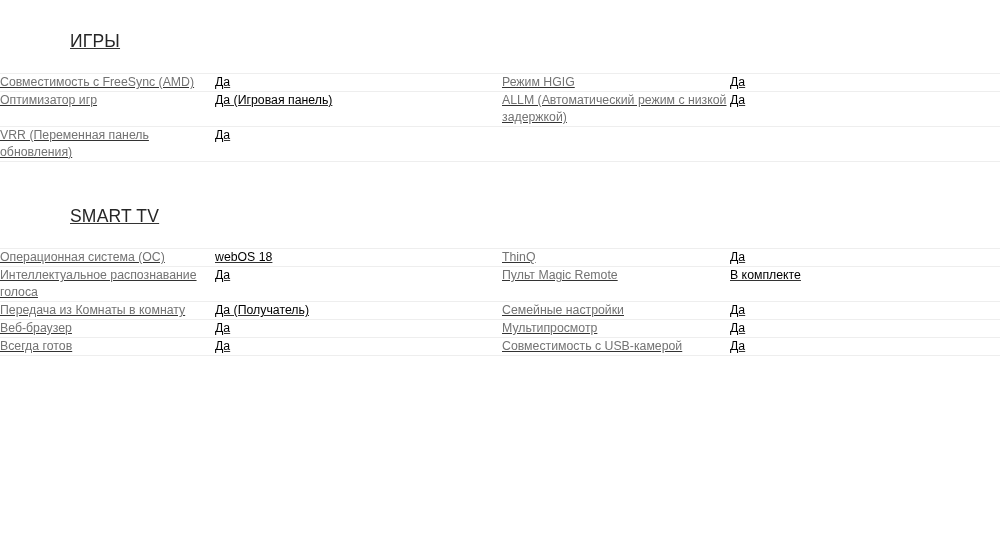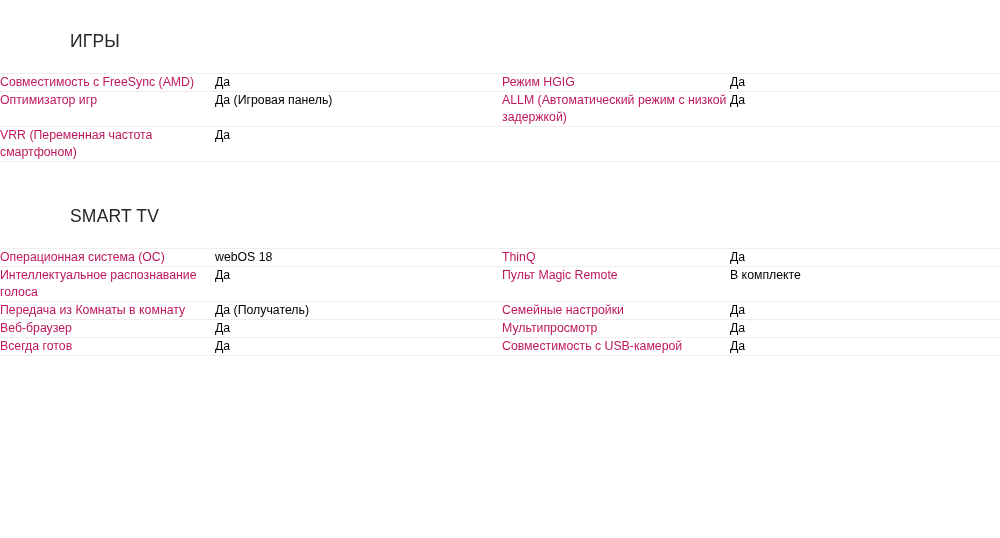--- a/index.html
+++ b/index.html
@@ -19,20 +19,21 @@
   }
 
   .spec-page {
     width: 1000px;
     box-sizing: border-box;
   }
 
   
   .spec-section {
     width: 968px;
+    text-decoration: underline;
   }
 
   .section-title {
     font-size: 17.5px;
     line-height: 22px;
     font-weight: 400;
     color: #262626;
     letter-spacing: 0.2px;
     padding-left: 70px;
     margin: 0;
@@ -54,21 +55,21 @@
   }
 
   .spec-table td {
     vertical-align: top;
     padding: 0;
     font-size: 12.3px;
     line-height: 17px;
   }
 
   .cell-label {
-    color: #be185d;
+    color: #737373;
     font-weight: 400;
     padding: 14px 14px 13px 84px;
   }
 
   .cell-value {
     color: #000000;
     font-weight: 400;
     padding: 14px 12px 13px 0;
   }
 
@@ -112,21 +113,21 @@
           <td class="cell-label right-label">Режим HGIG</td>
           <td class="cell-value">Да</td>
         </tr>
         <tr>
           <td class="cell-label">Оптимизатор игр</td>
           <td class="cell-value">Да (Игровая панель)</td>
           <td class="cell-label right-label">ALLM (Автоматический режим с низкой задержкой)</td>
           <td class="cell-value">Да</td>
         </tr>
         <tr>
-          <td class="cell-label">VRR (Переменная частота смартфоном)</td>
+          <td class="cell-label">VRR (Переменная панель обновления)</td>
           <td class="cell-value">Да</td>
           <td class="cell-label right-label empty-cell"></td>
           <td class="cell-value empty-cell"></td>
         </tr>
       </tbody>
     </table>
   </section>
 
   <div class="gap-between-sections"></div>
 

